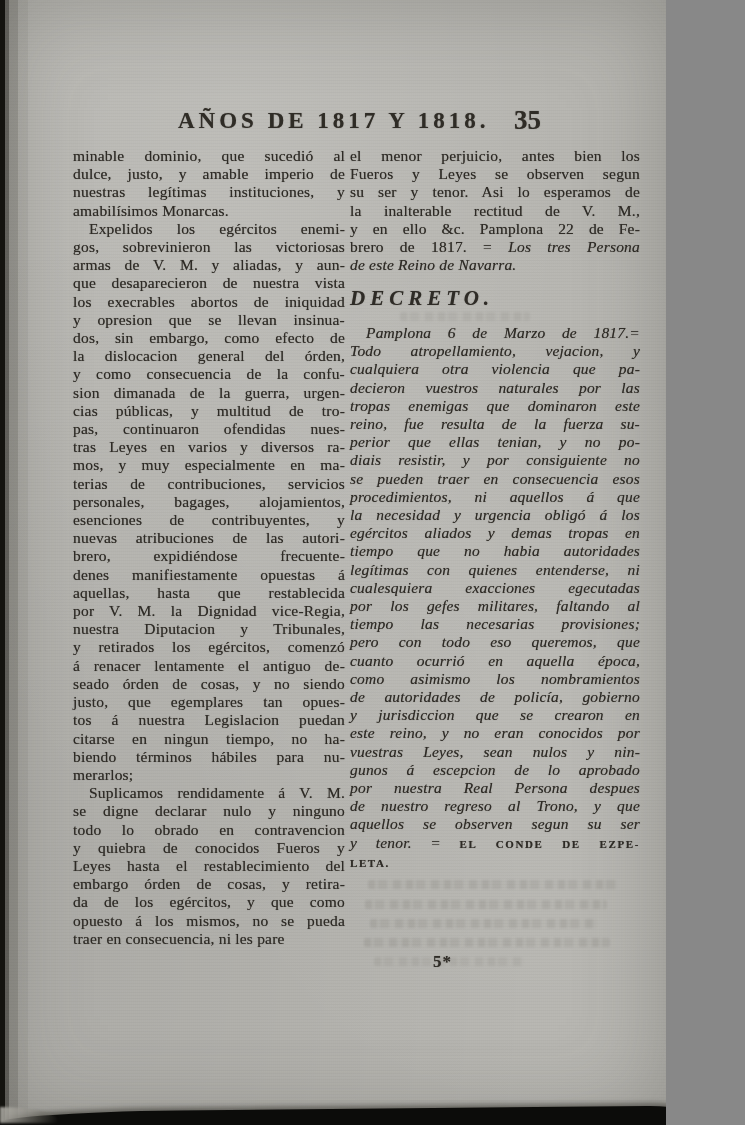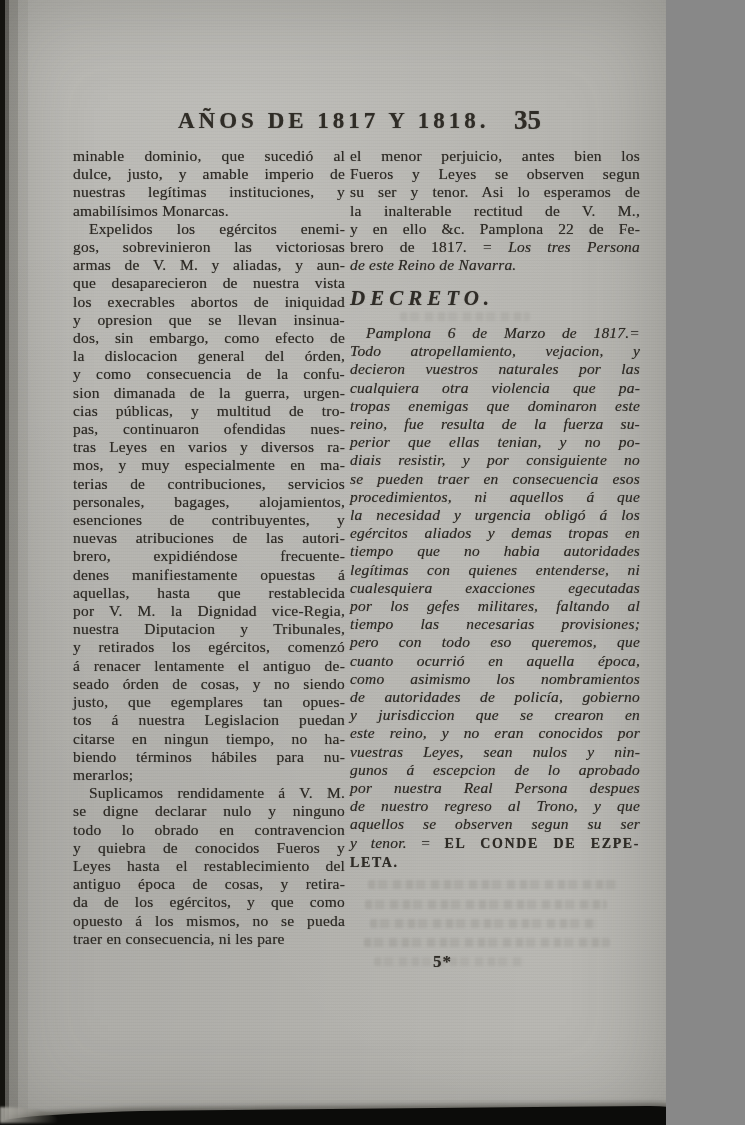--- a/index.html
+++ b/index.html
@@ -57,21 +57,21 @@
     text-shadow:0 0 0.7px rgba(48,44,38,0.65);
   }
   #left-col{left:73px;top:147px;width:272px;}
   #right-col-intro{left:350px;top:147px;width:290px;}
   #right-col-decree{left:350px;top:324px;width:290px;}
   .line{text-align:justify;text-align-last:justify;white-space:normal;}
   .line.end{text-align-last:left;}
   .line.indent{padding-left:16px;}
   .seg-n{font-style:normal;}
   .seg-i{font-style:italic;}
-  .seg-c{font-style:normal;font-size:14px;letter-spacing:1.6px;font-weight:bold;}
+  .seg-c{font-style:normal;font-size:11px;letter-spacing:1.6px;font-weight:bold;}
   .decree-heading{
     position:absolute;left:350px;top:286px;width:290px;
     text-align:left;font-style:italic;font-weight:bold;
     font-size:21px;letter-spacing:5px;
     text-shadow:0 0 1px rgba(45,42,36,0.5);
   }
   .signature-mark{
     position:absolute;left:433px;top:952px;
     font-size:17px;font-weight:bold;letter-spacing:1px;
     text-shadow:0 0 1px rgba(45,42,36,0.5);
@@ -128,40 +128,40 @@
       <div class="line"><span class="seg-n">justo, que egemplares tan opues-</span></div>
       <div class="line"><span class="seg-n">tos á nuestra Legislacion puedan</span></div>
       <div class="line"><span class="seg-n">citarse en ningun tiempo, no ha-</span></div>
       <div class="line"><span class="seg-n">biendo términos hábiles para nu-</span></div>
       <div class="line end"><span class="seg-n">merarlos;</span></div>
       <div class="line indent"><span class="seg-n">Suplicamos rendidamente á V. M.</span></div>
       <div class="line"><span class="seg-n">se digne declarar nulo y ninguno</span></div>
       <div class="line"><span class="seg-n">todo lo obrado en contravencion</span></div>
       <div class="line"><span class="seg-n">y quiebra de conocidos Fueros y</span></div>
       <div class="line"><span class="seg-n">Leyes hasta el restablecimiento del</span></div>
-      <div class="line"><span class="seg-n">antiguo época de cosas, y retira-</span></div>
+      <div class="line"><span class="seg-n">embargo órden de cosas, y retira-</span></div>
       <div class="line"><span class="seg-n">da de los egércitos, y que como</span></div>
       <div class="line"><span class="seg-n">opuesto á los mismos, no se pueda</span></div>
       <div class="line end"><span class="seg-n">traer en consecuencia, ni les pare</span></div>
     </div>
   <div class="col" id="right-col-intro">
       <div class="line"><span class="seg-n">el menor perjuicio, antes bien los</span></div>
       <div class="line"><span class="seg-n">Fueros y Leyes se observen segun</span></div>
       <div class="line"><span class="seg-n">su ser y tenor. Asi lo esperamos de</span></div>
       <div class="line"><span class="seg-n">la inalterable rectitud de V. M.,</span></div>
       <div class="line"><span class="seg-n">y en ello &amp;c. Pamplona 22 de Fe-</span></div>
       <div class="line"><span class="seg-n">brero de 1817. = </span><span class="seg-i">Los tres Persona</span></div>
       <div class="line end"><span class="seg-i">de este Reino de Navarra.</span></div>
     </div>
   <div class="decree-heading">DECRETO.</div>
   <div class="col" id="right-col-decree">
       <div class="line indent"><span class="seg-i">Pamplona 6 de Marzo de 1817.=</span></div>
       <div class="line"><span class="seg-i">Todo atropellamiento, vejacion, y</span></div>
+      <div class="line"><span class="seg-i">cualquiera otra violencia que pa-</span></div>
       <div class="line"><span class="seg-i">decieron vuestros naturales por las</span></div>
-      <div class="line"><span class="seg-i">cualquiera otra violencia que pa-</span></div>
       <div class="line"><span class="seg-i">tropas enemigas que dominaron este</span></div>
       <div class="line"><span class="seg-i">reino, fue resulta de la fuerza su-</span></div>
       <div class="line"><span class="seg-i">perior que ellas tenian, y no po-</span></div>
       <div class="line"><span class="seg-i">diais resistir, y por consiguiente no</span></div>
       <div class="line"><span class="seg-i">se pueden traer en consecuencia esos</span></div>
       <div class="line"><span class="seg-i">procedimientos, ni aquellos á que</span></div>
       <div class="line"><span class="seg-i">la necesidad y urgencia obligó á los</span></div>
       <div class="line"><span class="seg-i">egércitos aliados y demas tropas en</span></div>
       <div class="line"><span class="seg-i">tiempo que no habia autoridades</span></div>
       <div class="line"><span class="seg-i">legítimas con quienes entenderse, ni</span></div>

